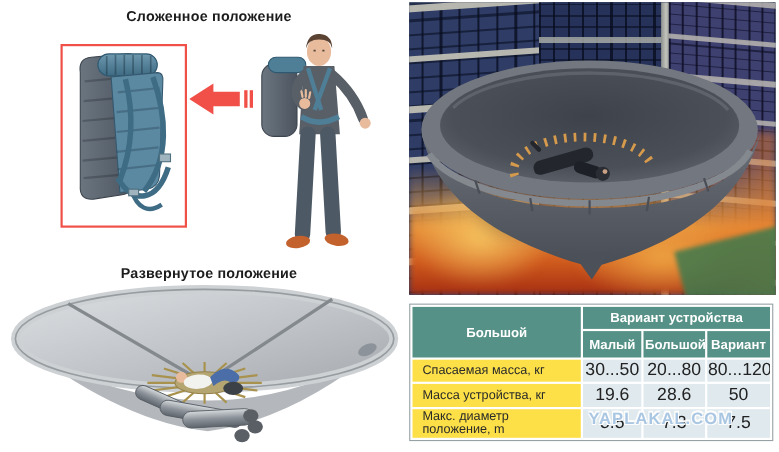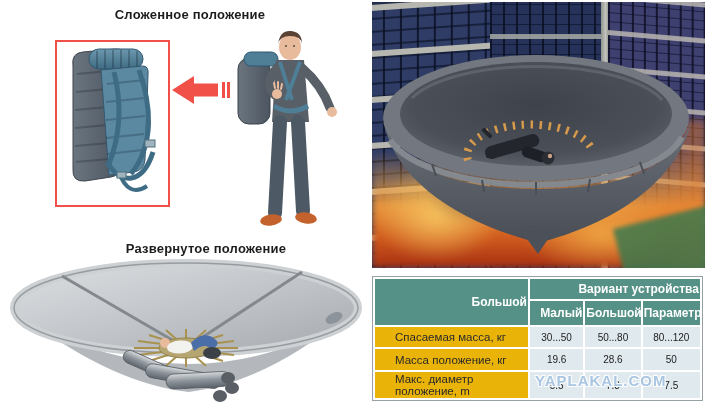--- a/index.html
+++ b/index.html
@@ -2,21 +2,21 @@
 <html><head>
 <meta charset="utf-8">
 <style>
   html,body{margin:0;padding:0;background:#ffffff;}
   body{font-family:"Liberation Sans", sans-serif;}
   #stage{position:relative;width:708px;height:411px;background:#ffffff;overflow:hidden;}
 
   
   .panel-title{position:absolute;font-size:13px;font-weight:bold;color:#1c1c1c;text-align:center;width:260px;letter-spacing:.2px;}
   #folded-title{left:60px;top:7px;}
-  #deployed-title{left:76px;top:241px;}
+  #deployed-title{left:60px;top:241px;}
 
   #packed-box{position:absolute;left:55px;top:40px;width:111px;height:163px;border:2px solid #f05048;background:#ffffff;}
   #packed-box svg{position:absolute;left:2px;top:2px;}
 
   #red-arrow{position:absolute;left:172px;top:74px;}
   #man-fig{position:absolute;left:230px;top:28px;}
 
   #deployed-dish{position:absolute;left:4px;top:256px;}
 
   
@@ -49,23 +49,23 @@
   #fire-blob2{left:150px;bottom:-6px;width:160px;height:80px;background:radial-gradient(closest-side,rgba(240,170,70,.9),rgba(200,70,20,0));}
   #smoke-blob{left:55px;bottom:45px;width:90px;height:55px;background:radial-gradient(closest-side,rgba(70,46,44,.55),rgba(70,46,44,0));}
   #glow-right{position:absolute;right:0;top:118px;width:70px;height:150px;background:linear-gradient(to left,rgba(232,122,40,.55),rgba(232,122,40,0));filter:blur(4px);}
   #green-patch{position:absolute;right:-14px;bottom:-10px;width:100px;height:62px;background:#3f7a4e;transform:rotate(-14deg);filter:blur(2px);opacity:.85;}
   #cone-render{position:absolute;left:0;top:0;}
 
   
   #spec-table-wrap{position:absolute;left:372px;top:276px;width:331px;}
   table.spec{border-collapse:separate;border-spacing:2px;background:#ffffff;border:1px solid #97a1a5;width:100%;table-layout:fixed;}
   table.spec td{overflow:hidden;}
-  td.hd{background:#559186;color:#ffffff;font-weight:bold;font-size:12px;text-align:right;vertical-align:middle;}
-  td.lbl{background:#eab308;color:#2a2a2a;font-size:11.5px;text-align:left;padding-left:20px;vertical-align:middle;}
-  td.val{background:#dfe9ee;color:#222222;font-size:10px;text-align:center;vertical-align:middle;}
+  td.hd{background:#559186;color:#ffffff;font-weight:bold;font-size:12px;text-align:center;vertical-align:middle;}
+  td.lbl{background:#fde047;color:#2a2a2a;font-size:11.5px;text-align:left;padding-left:9px;vertical-align:middle;}
+  td.val{background:#dfe9ee;color:#222222;font-size:16px;text-align:center;vertical-align:middle;}
 
   #watermark{position:absolute;left:535px;top:372px;font-size:15px;font-weight:bold;letter-spacing:1px;color:#a9c6e2;
     text-shadow:-1px -1px 0 #fdfdfd,1px -1px 0 #fdfdfd,-1px 1px 0 #fdfdfd,1px 1px 0 #fdfdfd;z-index:5;}
 </style>
 </head>
 <body>
 
 <div id="stage">
 
   <div class="panel-title" id="folded-title">Сложенное положение</div>
@@ -234,30 +234,30 @@
           <col style="width:57px">
         </colgroup>
       <tbody>
           <tr style="height:20px">
         <td class="hd" rowspan="2">Большой</td>
         <td class="hd" colspan="3">Вариант устройства</td>
       </tr>
       <tr style="height:24px">
         <td class="hd">Малый</td>
         <td class="hd">Большой</td>
-        <td class="hd">Параметр</td>
+        <td class="hd">Вариант</td>
       </tr>
       <tr style="height:20px">
         <td class="lbl">Спасаемая масса, кг</td>
         <td class="val">30...50</td>
-        <td class="val">50...80</td>
+        <td class="val">20...80</td>
         <td class="val">80...120</td>
       </tr>
       <tr style="height:21px">
-        <td class="lbl">Масса положение, кг</td>
+        <td class="lbl">Масса устройства, кг</td>
         <td class="val">19.6</td>
         <td class="val">28.6</td>
         <td class="val">50</td>
       </tr>
       <tr style="height:22px">
         <td class="lbl">Макс. диаметр положение, m</td>
         <td class="val">5.5</td>
         <td class="val">7.3</td>
         <td class="val">7.5</td>
       </tr>

